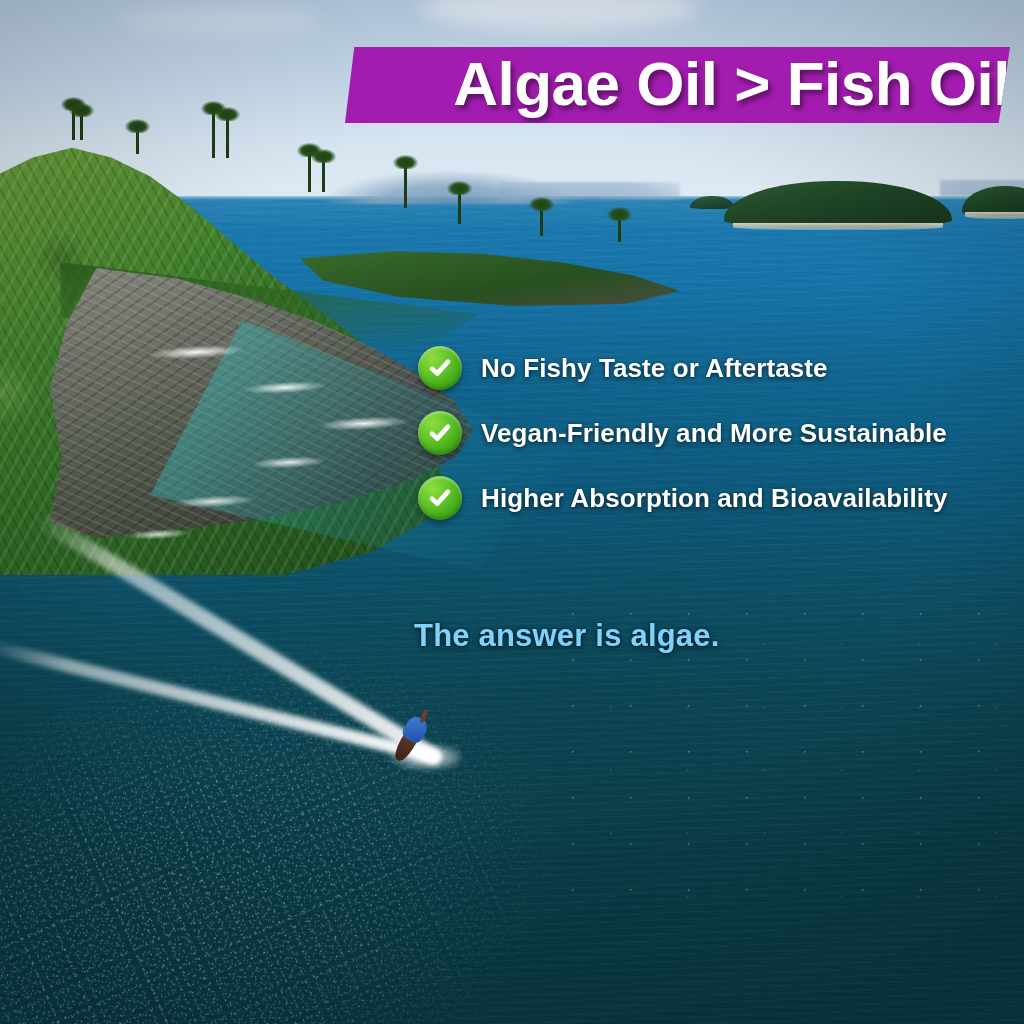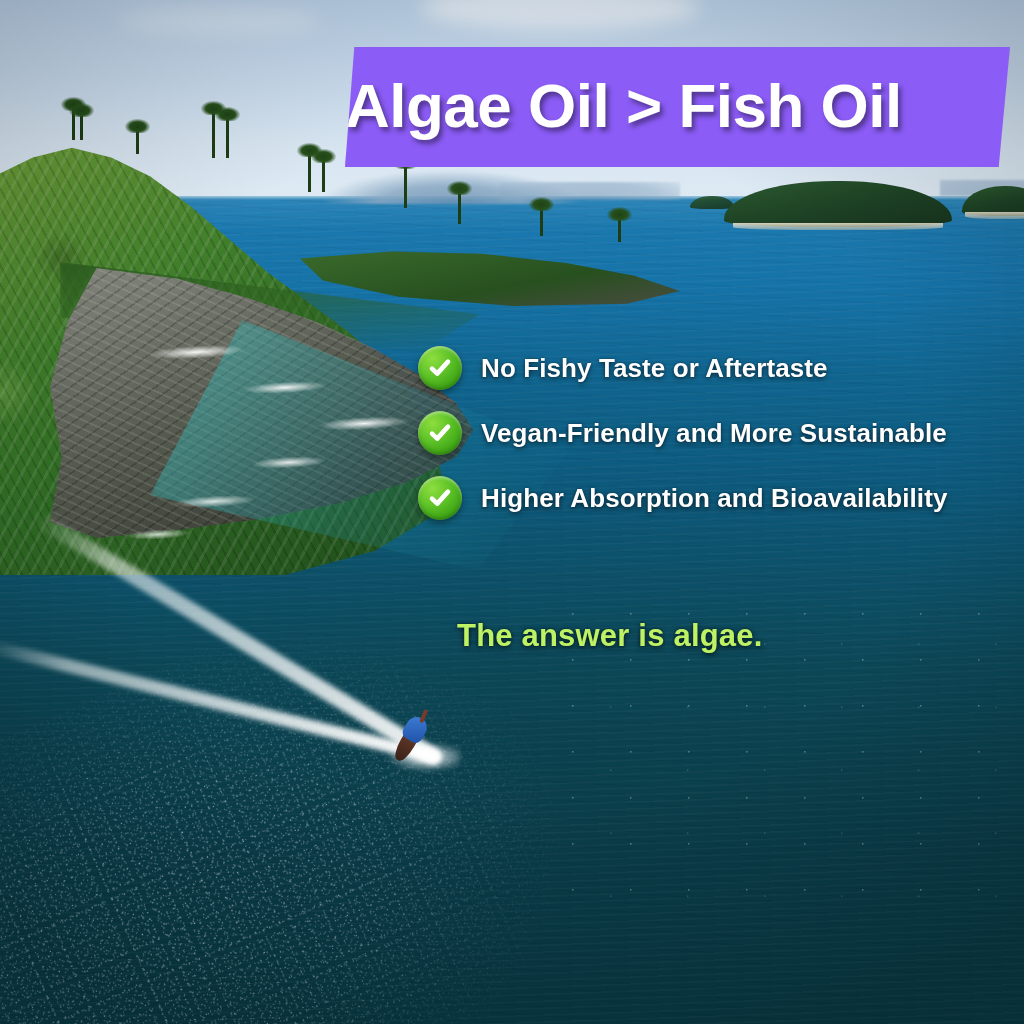--- a/index.html
+++ b/index.html
@@ -223,24 +223,24 @@
 
   
   .grade{
     position:absolute;inset:0;
     background:radial-gradient(ellipse 760px 620px at 50% 46%, rgba(0,0,0,0) 55%, rgba(0,0,0,.18) 100%);
     pointer-events:none;
   }
 
   
   .headline-banner{
-    position:absolute;left:345px;top:47px;width:665px;height:120px;
-    background:#8b5cf6;
+    position:absolute;left:345px;top:47px;width:665px;height:76px;
+    background:#a21caf;
     clip-path:polygon(1.4% 0%, 100% 0%, 98.3% 100%, 0% 100%);
-    display:flex;align-items:center;justify-content:flex-start;
+    display:flex;align-items:center;justify-content:flex-end;
     box-shadow:0 3px 10px rgba(0,0,0,.28);
   }
   .headline-text{
     color:#fff;font-size:62px;font-weight:700;letter-spacing:-.5px;
     white-space:nowrap;
     text-shadow:3px 4px 5px rgba(0,0,0,.42);
     transform:translateY(-2px);
   }
 
   .benefits{
@@ -257,23 +257,22 @@
   }
   .check-badge svg{display:block;}
   .benefit-label{
     margin-left:19px;color:#ffffff;font-size:26px;font-weight:700;
     white-space:nowrap;letter-spacing:.1px;
     text-shadow:0 2px 5px rgba(0,0,0,.55), 0 0 2px rgba(0,0,0,.4);
   }
 
   .tagline{
     position:absolute;left:414px;top:618px;
-    color:#bef264;font-size:31px;font-weight:700;letter-spacing:.2px;
+    color:#7dd3fc;font-size:31px;font-weight:700;letter-spacing:.2px;
     text-shadow:0 2px 6px rgba(0,0,0,.6), 0 0 3px rgba(0,0,0,.45);
-    margin-left:43px;
   }
 </style>
 </head>
 <body>
 
 <div id="stage">
 
   <div class="layer">
 
     <div class="sky layer"></div>

